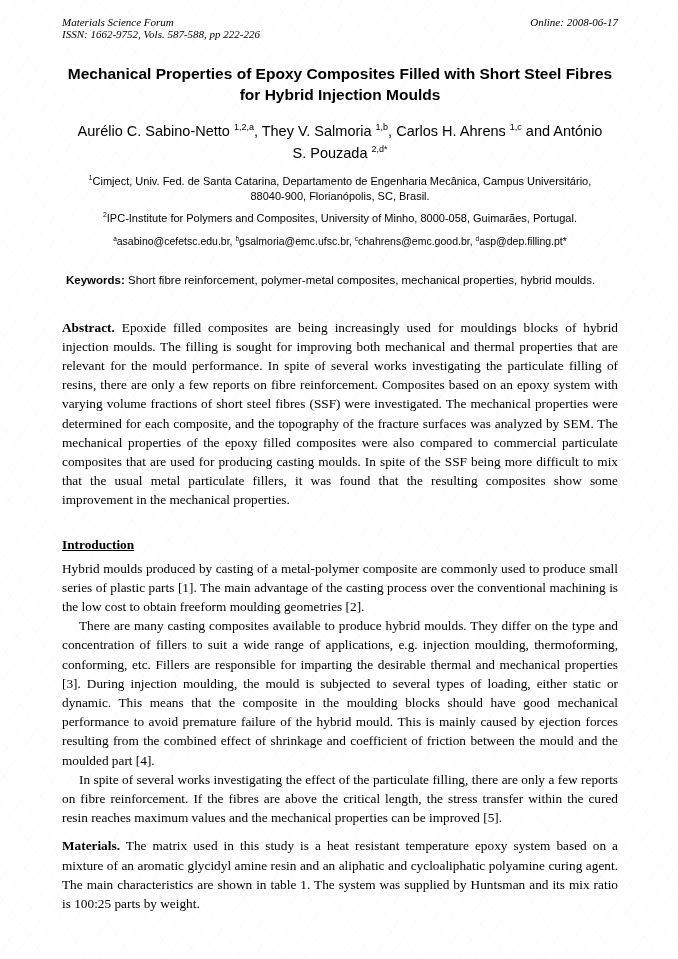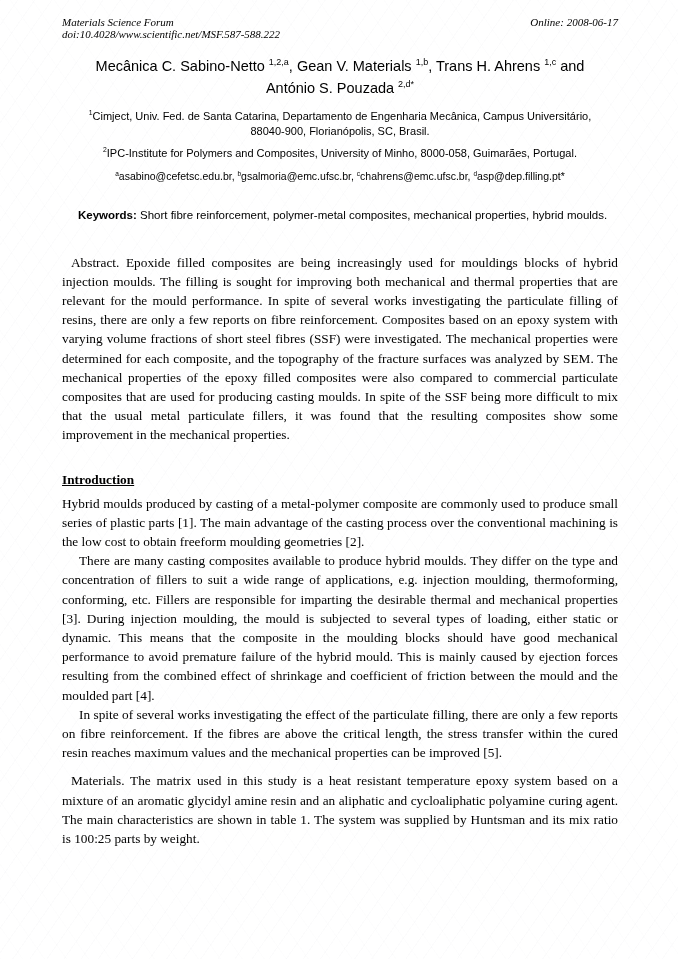--- a/index.html
+++ b/index.html
@@ -64,68 +64,69 @@
   .affil + .affil { margin-top: 7px; }
   .emails {
     margin: 8px 0 0 0;
     text-align: center;
     font-family: "Liberation Sans", "DejaVu Sans", sans-serif;
     font-size: 10.5px;
     line-height: 14px;
   }
   
   .keywords {
-    margin: 25px 0 0 16px;
+    margin: 25px 0 0 4px;
     font-family: "Liberation Sans", "DejaVu Sans", sans-serif;
     font-size: 11.5px;
     line-height: 14.5px;
     text-align: justify;
   }
   .keywords b { font-weight: bold; }
   
   .body-par {
     font-family: "Liberation Serif", "DejaVu Serif", serif;
     font-size: 13.3px;
     line-height: 19.2px;
     text-align: justify;
     margin: 0;
   }
   .abstract { margin-top: 30px; }
-  .runin { font-weight: normal; margin-left: 9px; }
+  .runin { font-weight: bold; }
   .sec-heading {
     font-family: "Liberation Serif", "DejaVu Serif", serif;
     font-size: 13.3px;
     font-weight: bold;
     margin: 27px 0 0 0;
     text-decoration: underline;
   }
   .sec-heading + .body-par { margin-top: 6px; }
   .indent { text-indent: 17px; font-family: Liberation Serif, serif; }
   .materials { margin-top: 9px; }
 </style>
 </head>
 <body>
 
 <div class="page">
 
   <div class="jheader">
     <div class="left">
       <div>Materials Science Forum</div>
-      <div>doi:10.4028/www.scientific.net/MSF.587-588.222</div>
+      <div>ISSN: 1662-9752, Vols. 587-588, pp 222-226</div>
     </div>
     <div class="right">Online: 2008-06-17</div>
   </div>
 
+  <h1 class="title">Mechanical Properties of Epoxy Composites Filled with Short Steel Fibres for Hybrid Injection Moulds</h1>
 
-  <p class="authors"><span>Mecânica C. Sabino-Netto </span><sup>1,2,a</sup><span>, Gean V. Materials </span><sup>1,b</sup><span>, Trans H. Ahrens </span><sup>1,c</sup><span> and António S. Pouzada </span><sup>2,d*</sup></p>
+  <p class="authors"><span>Aurélio C. Sabino-Netto </span><sup>1,2,a</sup><span>, They V. Salmoria </span><sup>1,b</sup><span>, Carlos H. Ahrens </span><sup>1,c</sup><span> and António S. Pouzada </span><sup>2,d*</sup></p>
 
   <p class="affil"><sup>1</sup><span>Cimject, Univ. Fed. de Santa Catarina, Departamento de Engenharia Mecânica, Campus Universitário, 88040-900, Florianópolis, SC, Brasil.</span></p>
   <p class="affil"><sup>2</sup><span>IPC-Institute for Polymers and Composites, University of Minho, 8000-058, Guimarães, Portugal.</span></p>
 
-  <p class="emails"><sup>a</sup><span>asabino@cefetsc.edu.br, </span><sup>b</sup><span>gsalmoria@emc.ufsc.br, </span><sup>c</sup><span>chahrens@emc.ufsc.br, </span><sup>d</sup><span>asp@dep.filling.pt*</span></p>
+  <p class="emails"><sup>a</sup><span>asabino@cefetsc.edu.br, </span><sup>b</sup><span>gsalmoria@emc.ufsc.br, </span><sup>c</sup><span>chahrens@emc.good.br, </span><sup>d</sup><span>asp@dep.filling.pt*</span></p>
 
   <p class="keywords"><b>Keywords:</b><span> Short fibre reinforcement, polymer-metal composites, mechanical properties, hybrid moulds.</span></p>
 
   <p class="body-par abstract"><span class="runin">Abstract.</span><span> Epoxide filled composites are being increasingly used for mouldings blocks of hybrid injection moulds. The filling is sought for improving both mechanical and thermal properties that are relevant for the mould performance. In spite of several works investigating the particulate filling of resins, there are only a few reports on fibre reinforcement. Composites based on an epoxy system with varying volume fractions of short steel fibres (SSF) were investigated. The mechanical properties were determined for each composite, and the topography of the fracture surfaces was analyzed by SEM. The mechanical properties of the epoxy filled composites were also compared to commercial particulate composites that are used for producing casting moulds. In spite of the SSF being more difficult to mix that the usual metal particulate fillers, it was found that the resulting composites show some improvement in the mechanical properties.</span></p>
 
   <h2 class="sec-heading">Introduction</h2>
   <p class="body-par">Hybrid moulds produced by casting of a metal-polymer composite are commonly used to produce small series of plastic parts [1]. The main advantage of the casting process over the conventional machining is the low cost to obtain freeform moulding geometries [2].</p>
   <p class="body-par indent">There are many casting composites available to produce hybrid moulds. They differ on the type and concentration of fillers to suit a wide range of applications, e.g. injection moulding, thermoforming, conforming, etc. Fillers are responsible for imparting the desirable thermal and mechanical properties [3]. During injection moulding, the mould is subjected to several types of loading, either static or dynamic. This means that the composite in the moulding blocks should have good mechanical performance to avoid premature failure of the hybrid mould. This is mainly caused by ejection forces resulting from the combined effect of shrinkage and coefficient of friction between the mould and the moulded part [4].</p>
   <p class="body-par indent">In spite of several works investigating the effect of the particulate filling, there are only a few reports on fibre reinforcement. If the fibres are above the critical length, the stress transfer within the cured resin reaches maximum values and the mechanical properties can be improved [5].</p>
 

